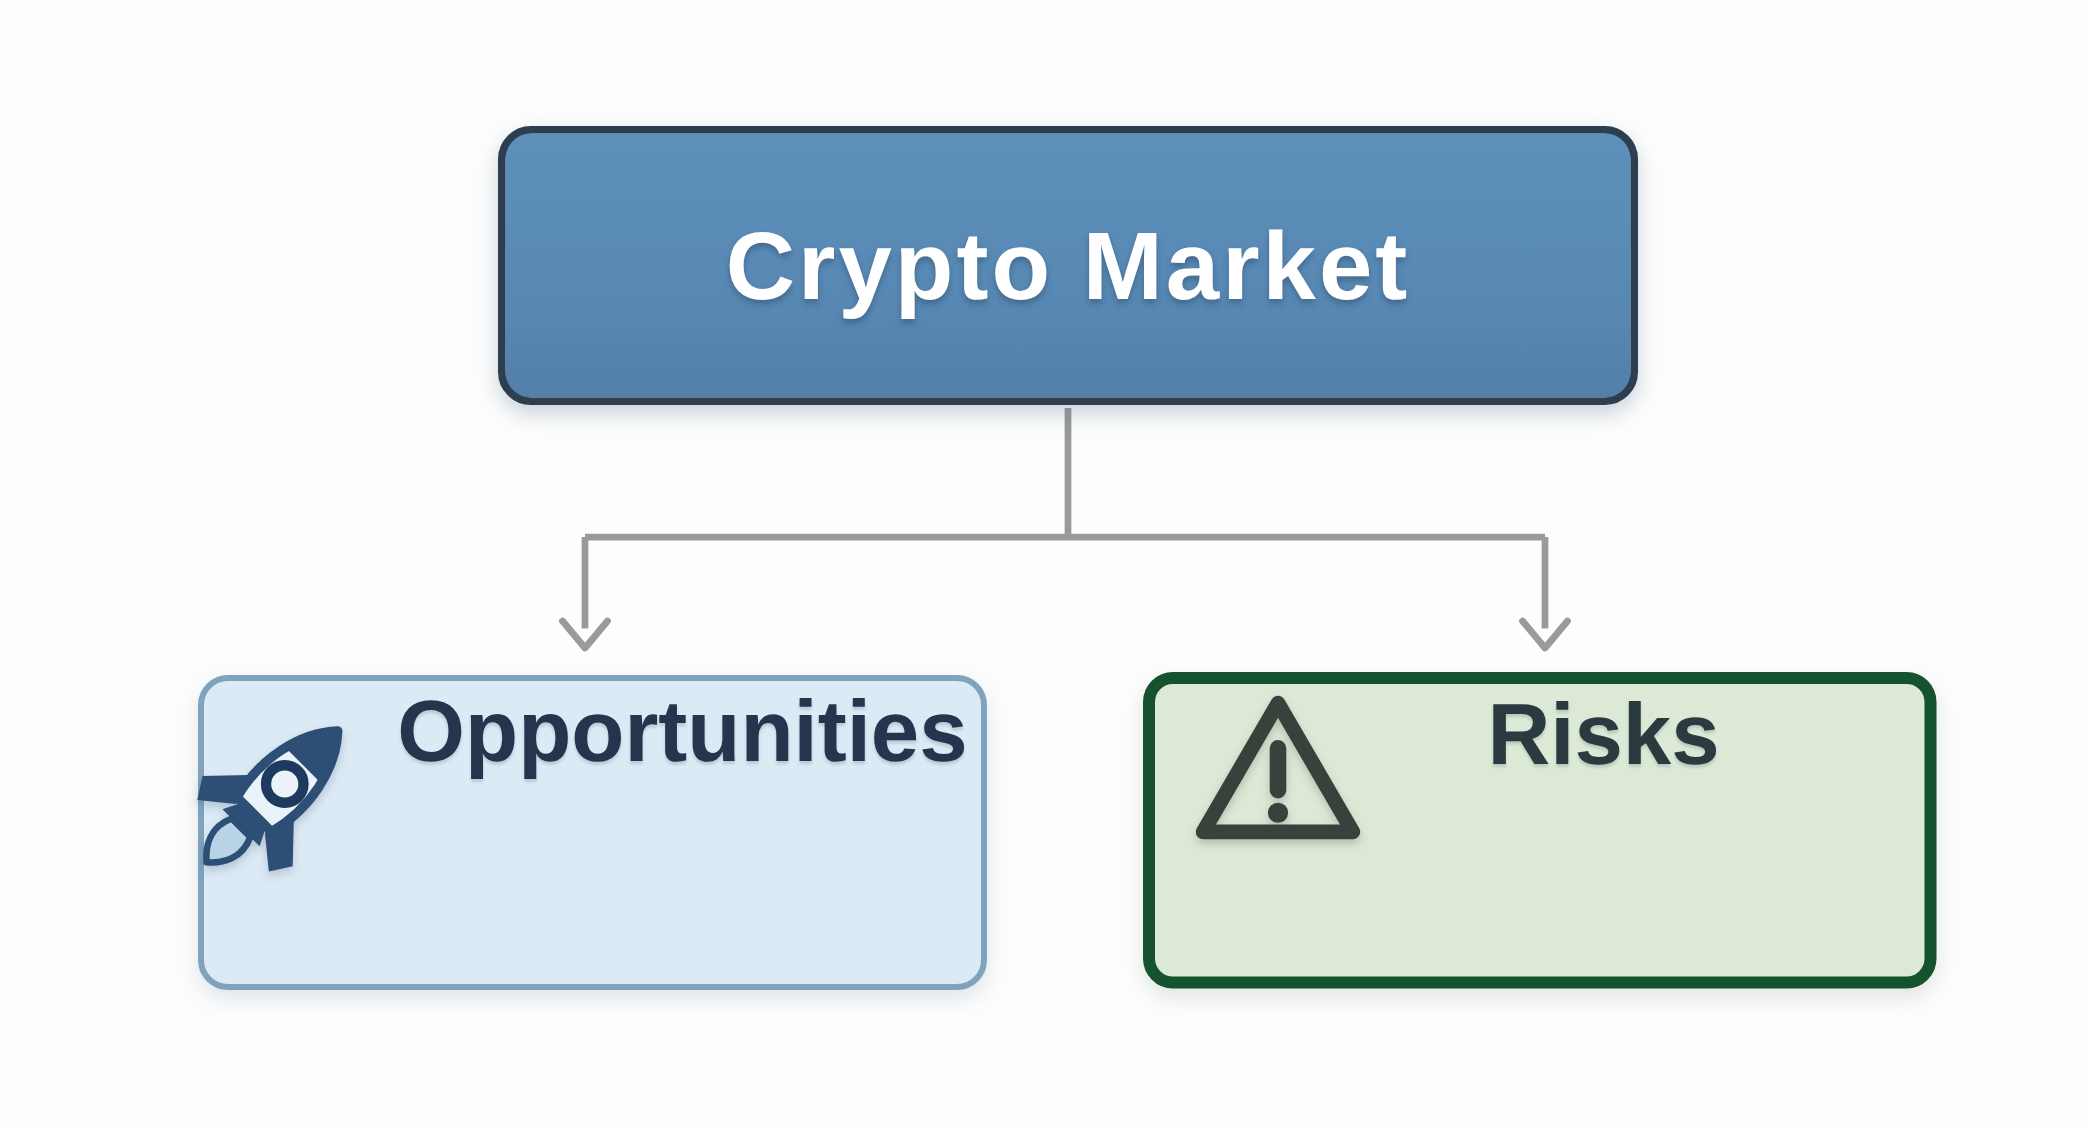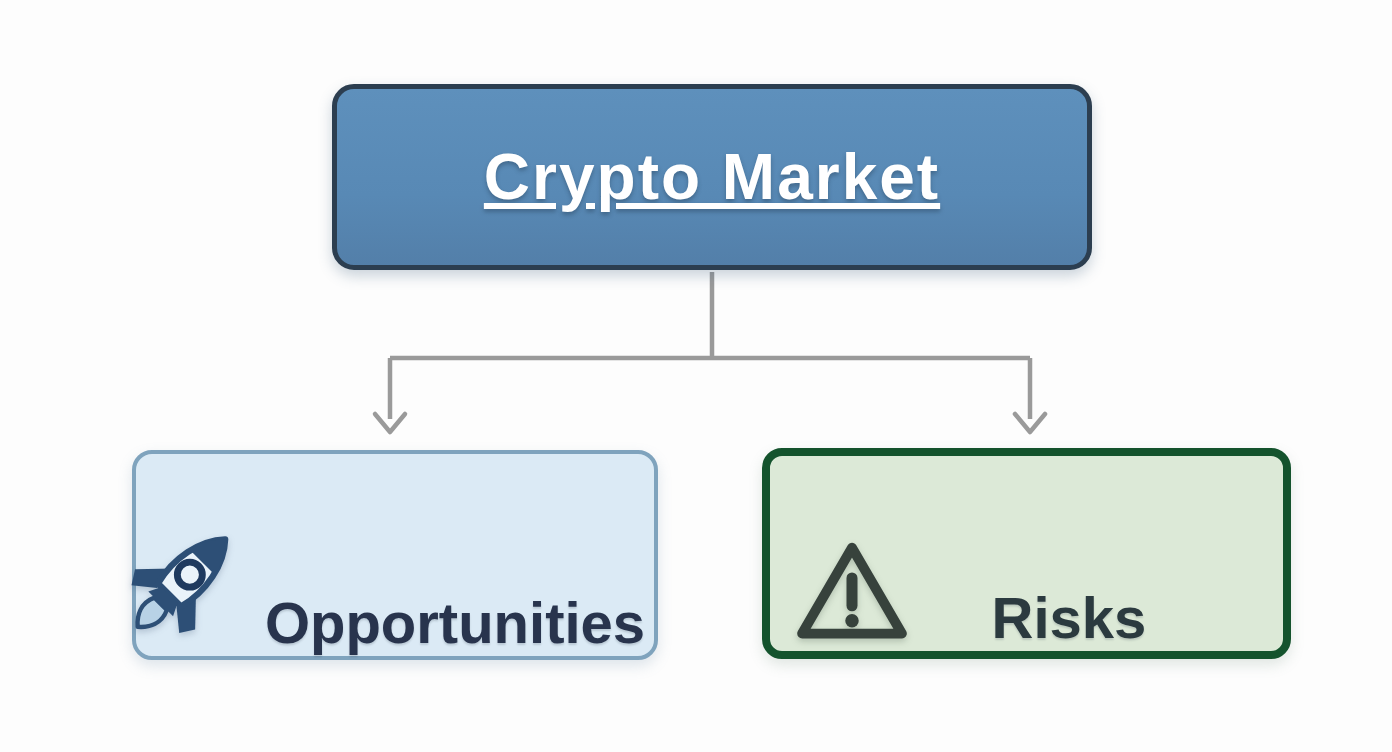--- a/index.html
+++ b/index.html
@@ -30,37 +30,36 @@
     align-items: center;
     justify-content: center;
     box-shadow: 0 6px 14px rgba(70, 100, 130, 0.28);
   }
   .root-node .label {
     color: #ffffff;
     font-size: 64px;
     font-weight: 700;
     letter-spacing: 2px;
     text-shadow: 0 3px 4px rgba(25, 45, 65, 0.35);
-    text-decoration: underline;
   }
   
   .connectors {
     position: absolute;
     left: 0;
     top: 0;
     width: 1392px;
     height: 752px;
     pointer-events: none;
   }
   
   .child-node {
     position: absolute;
     box-sizing: border-box;
     display: flex;
-    align-items: flex-end;
+    align-items: flex-start;
     border-radius: 20px;
   }
   .child-node.opportunities {
     left: 132px;
     top: 450px;
     width: 526px;
     height: 210px;
     background: #dbeaf5;
     border: 4px solid #7fa3bd;
     box-shadow: 0 6px 14px rgba(110, 140, 170, 0.22);

